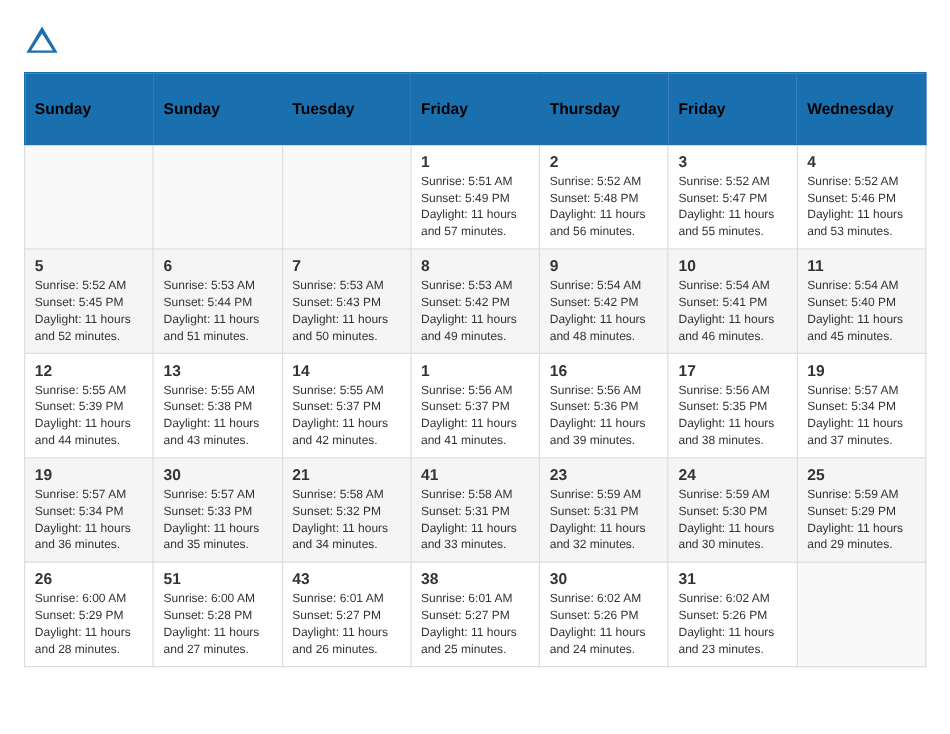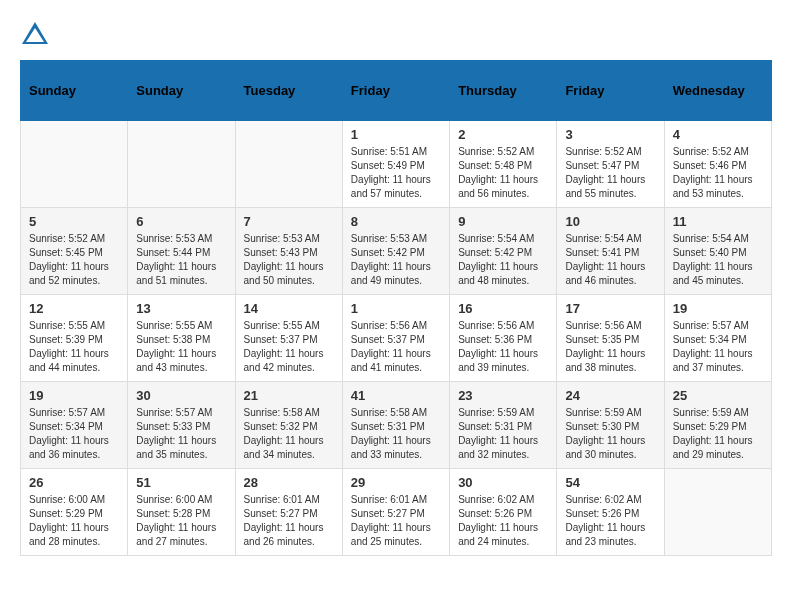--- a/index.html
+++ b/index.html
@@ -231,31 +231,31 @@
       <tr>
         <td>
           <div class="day-num">26</div>
           <div class="day-info">Sunrise: 6:00 AM<br>Sunset: 5:29 PM<br>Daylight: 11 hours and 28 minutes.</div>
         </td>
         <td>
           <div class="day-num">51</div>
           <div class="day-info">Sunrise: 6:00 AM<br>Sunset: 5:28 PM<br>Daylight: 11 hours and 27 minutes.</div>
         </td>
         <td>
-          <div class="day-num">28</div>
+          <div class="day-num">43</div>
           <div class="day-info">Sunrise: 6:01 AM<br>Sunset: 5:27 PM<br>Daylight: 11 hours and 26 minutes.</div>
         </td>
         <td>
-          <div class="day-num">29</div>
+          <div class="day-num">38</div>
           <div class="day-info">Sunrise: 6:01 AM<br>Sunset: 5:27 PM<br>Daylight: 11 hours and 25 minutes.</div>
         </td>
         <td>
           <div class="day-num">30</div>
           <div class="day-info">Sunrise: 6:02 AM<br>Sunset: 5:26 PM<br>Daylight: 11 hours and 24 minutes.</div>
         </td>
         <td>
-          <div class="day-num">54</div>
+          <div class="day-num">31</div>
           <div class="day-info">Sunrise: 6:02 AM<br>Sunset: 5:26 PM<br>Daylight: 11 hours and 23 minutes.</div>
         </td>
         <td class="empty"></td>
       </tr>
     </tbody>
 </table>
 
 </body></html>

